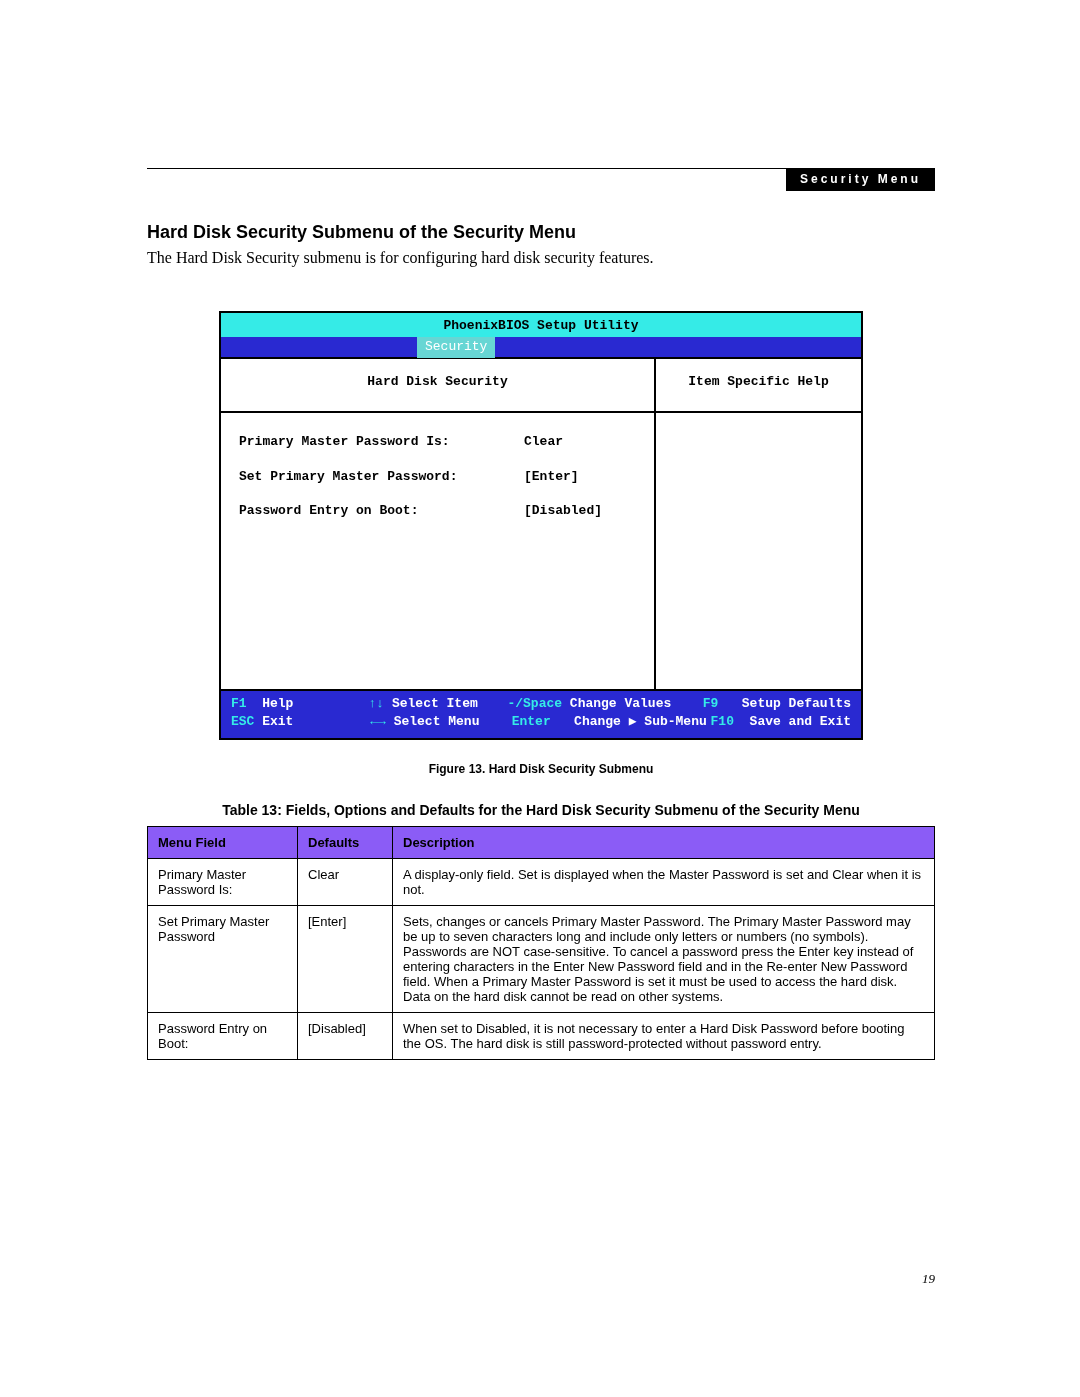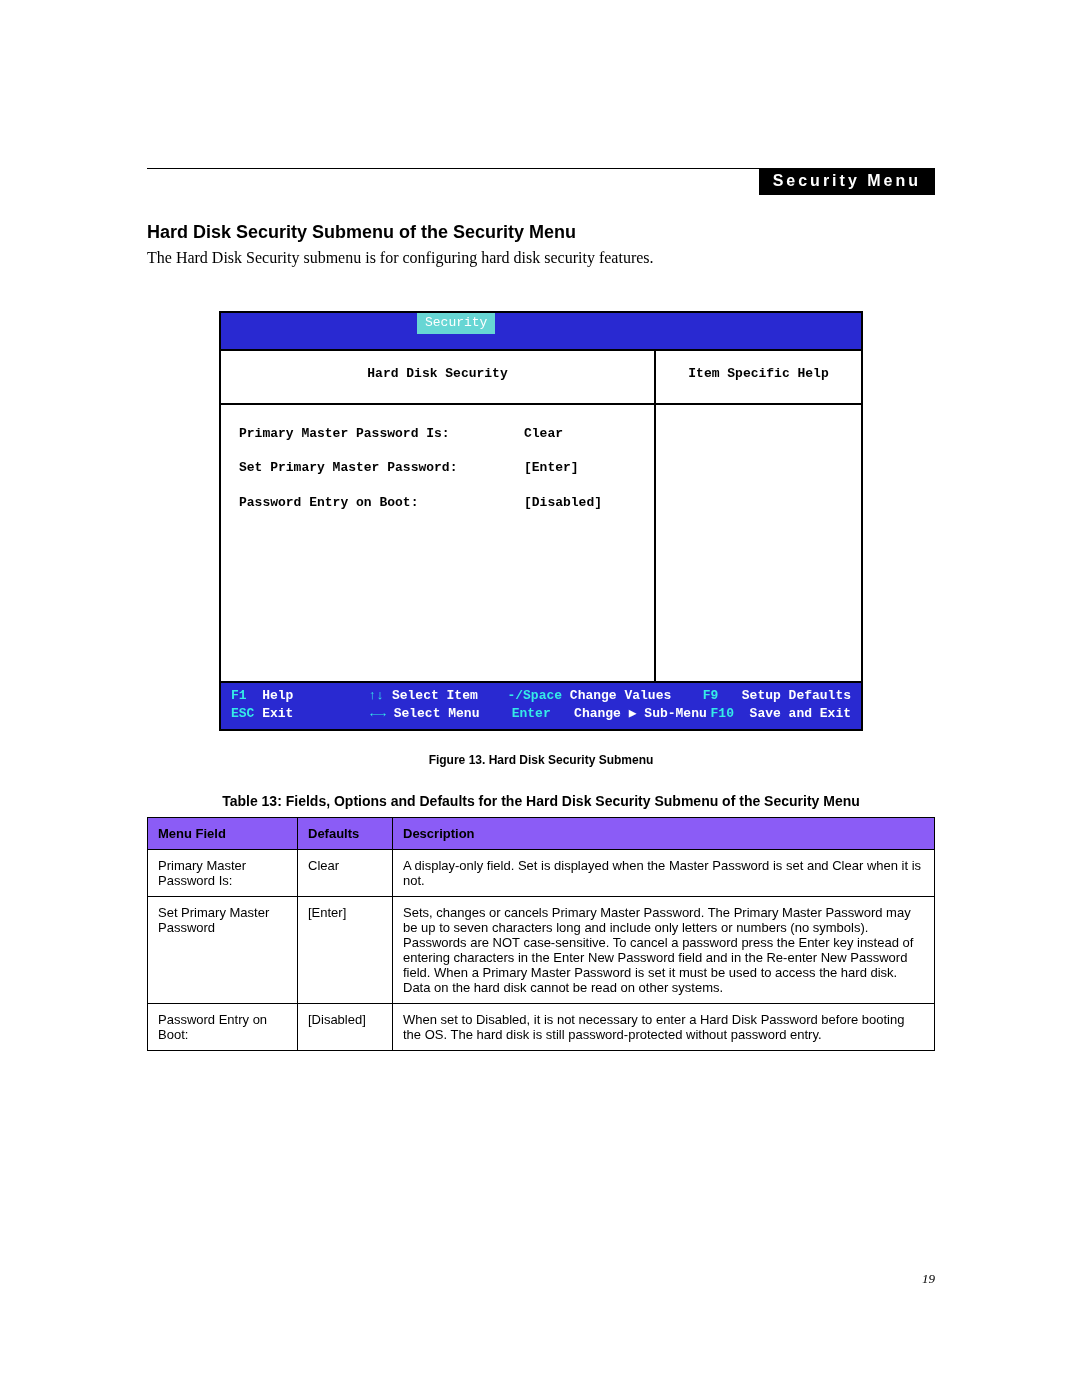--- a/index.html
+++ b/index.html
@@ -26,21 +26,21 @@
     position: relative;
     margin-top: -1px;
     height: 20px;
   }
   .security-tag {
     position: absolute;
     right: 0;
     top: 0;
     background: #000;
     color: #fff;
-    font-size: 16px;
+    font-size: 12px;
     letter-spacing: 3px;
     padding: 4px 14px 5px 14px;
     font-weight: bold;
     font-family: Arial, Helvetica, sans-serif;
   }
   h2.section-title {
     font-size: 18px;
     font-weight: bold;
     margin: 34px 0 6px 0;
   }
@@ -63,21 +63,21 @@
     color: #000;
     text-align: center;
     padding: 4px 0 2px 0;
     border-bottom: 0;
     font-weight: bold;
   }
   .bios-menubar {
     background: #2929d1;
     color: #fff;
     position: relative;
-    height: 36px;
+    height: 20px;
     padding-left: 35px;
   }
   .bios-menubar .active {
     position: absolute;
     left: 196px;
     top: 0;
     background: #67d6d4;
     color: #fff;
     padding: 1px 8px 2px 8px;
   }
@@ -177,20 +177,21 @@
 <div class="page">
   <div class="top-rule"></div>
   <div class="top-label-box">
     <div class="security-tag">Security Menu</div>
   </div>
 
   <h2 class="section-title">Hard Disk Security Submenu of the Security Menu</h2>
   <p class="intro">The Hard Disk Security submenu is for configuring hard disk security features.</p>
 
   <div class="bios-wrap">
+    <div class="bios-title">PhoenixBIOS Setup Utility</div>
     <div class="bios-menubar">
       <span class="active">Security</span>
     </div>
     <div class="bios-main">
       <div class="bios-left">
         <div class="hdr">Hard Disk Security</div>
         <div class="bios-row">
           <span class="lbl">Primary Master Password Is:</span>
           <span class="val">Clear</span>
         </div>

